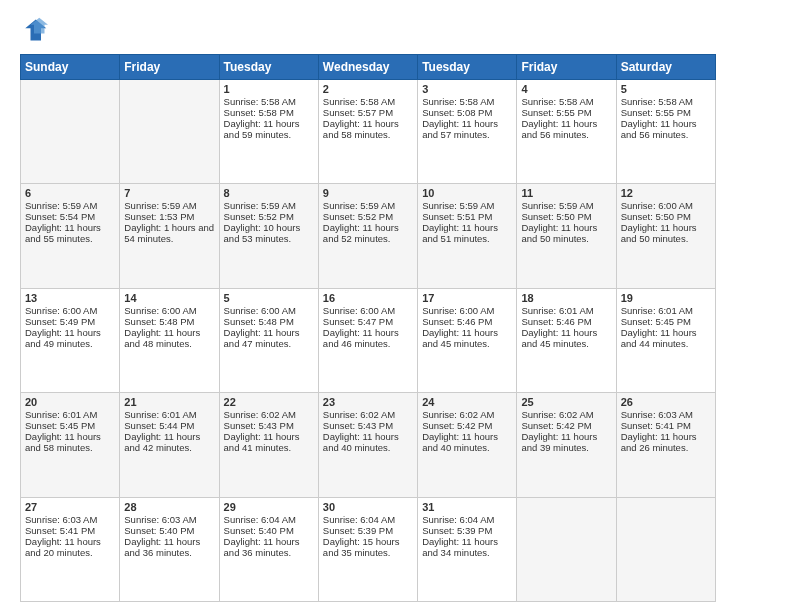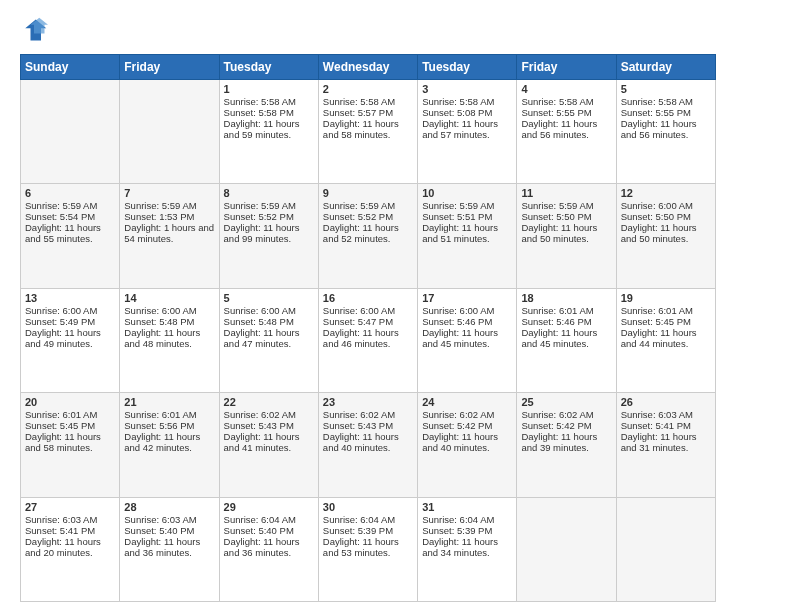--- a/index.html
+++ b/index.html
@@ -170,21 +170,21 @@
           <td>
             <span class="day-number">7</span>
             <div>Sunrise: 5:59 AM</div>
             <div>Sunset: 1:53 PM</div>
             <div>Daylight: 1 hours and 54 minutes.</div>
           </td>
           <td>
             <span class="day-number">8</span>
             <div>Sunrise: 5:59 AM</div>
             <div>Sunset: 5:52 PM</div>
-            <div>Daylight: 11 hours and 99 minutes.</div>
+            <div>Daylight: 10 hours and 53 minutes.</div>
           </td>
           <td>
             <span class="day-number">9</span>
             <div>Sunrise: 5:59 AM</div>
             <div>Sunset: 5:52 PM</div>
             <div>Daylight: 11 hours and 52 minutes.</div>
           </td>
           <td>
             <span class="day-number">10</span>
             <div>Sunrise: 5:59 AM</div>
@@ -251,21 +251,21 @@
         <tr>
           <td>
             <span class="day-number">20</span>
             <div>Sunrise: 6:01 AM</div>
             <div>Sunset: 5:45 PM</div>
             <div>Daylight: 11 hours and 58 minutes.</div>
           </td>
           <td>
             <span class="day-number">21</span>
             <div>Sunrise: 6:01 AM</div>
-            <div>Sunset: 5:56 PM</div>
+            <div>Sunset: 5:44 PM</div>
             <div>Daylight: 11 hours and 42 minutes.</div>
           </td>
           <td>
             <span class="day-number">22</span>
             <div>Sunrise: 6:02 AM</div>
             <div>Sunset: 5:43 PM</div>
             <div>Daylight: 11 hours and 41 minutes.</div>
           </td>
           <td>
             <span class="day-number">23</span>
@@ -282,21 +282,21 @@
           <td>
             <span class="day-number">25</span>
             <div>Sunrise: 6:02 AM</div>
             <div>Sunset: 5:42 PM</div>
             <div>Daylight: 11 hours and 39 minutes.</div>
           </td>
           <td>
             <span class="day-number">26</span>
             <div>Sunrise: 6:03 AM</div>
             <div>Sunset: 5:41 PM</div>
-            <div>Daylight: 11 hours and 31 minutes.</div>
+            <div>Daylight: 11 hours and 26 minutes.</div>
           </td>
         </tr>
         <tr>
           <td>
             <span class="day-number">27</span>
             <div>Sunrise: 6:03 AM</div>
             <div>Sunset: 5:41 PM</div>
             <div>Daylight: 11 hours and 20 minutes.</div>
           </td>
           <td>
@@ -308,21 +308,21 @@
           <td>
             <span class="day-number">29</span>
             <div>Sunrise: 6:04 AM</div>
             <div>Sunset: 5:40 PM</div>
             <div>Daylight: 11 hours and 36 minutes.</div>
           </td>
           <td>
             <span class="day-number">30</span>
             <div>Sunrise: 6:04 AM</div>
             <div>Sunset: 5:39 PM</div>
-            <div>Daylight: 11 hours and 53 minutes.</div>
+            <div>Daylight: 15 hours and 35 minutes.</div>
           </td>
           <td>
             <span class="day-number">31</span>
             <div>Sunrise: 6:04 AM</div>
             <div>Sunset: 5:39 PM</div>
             <div>Daylight: 11 hours and 34 minutes.</div>
           </td>
           <td class="empty-cell"></td>
           <td class="empty-cell"></td>
         </tr>

